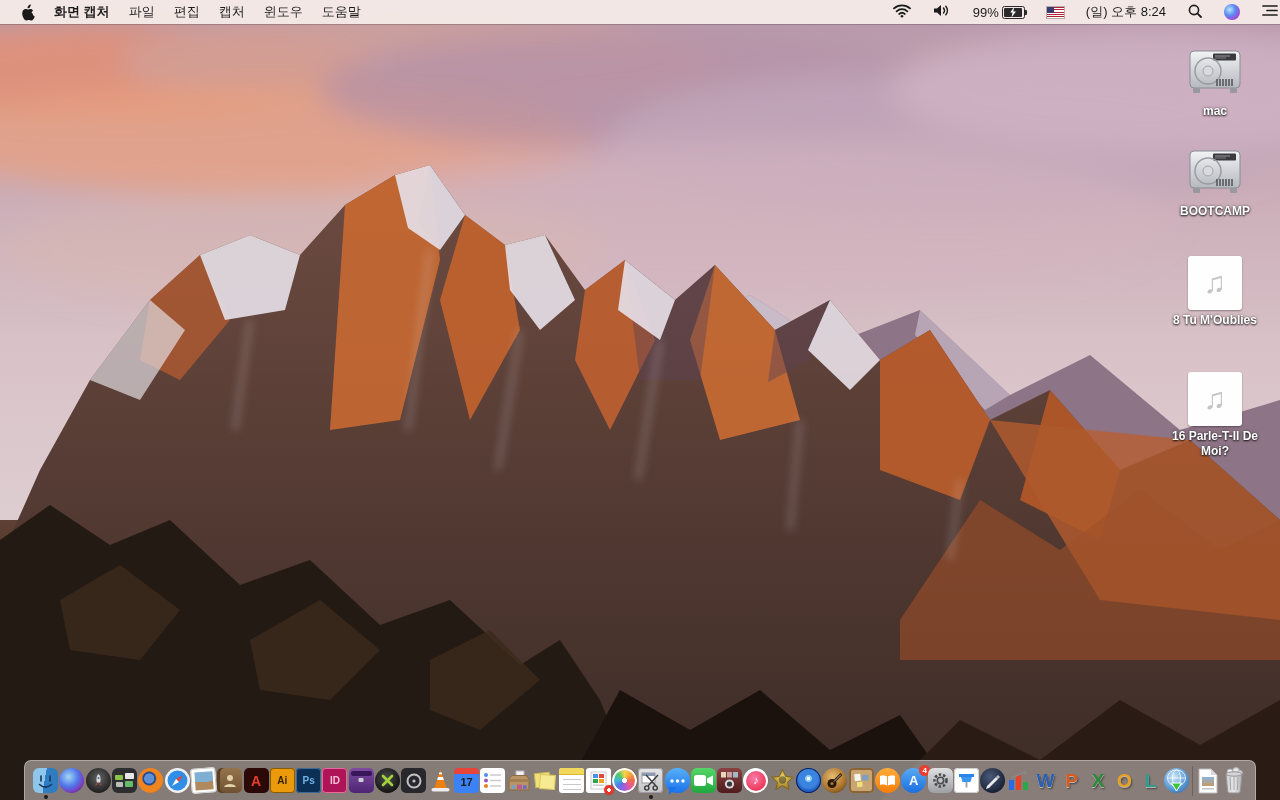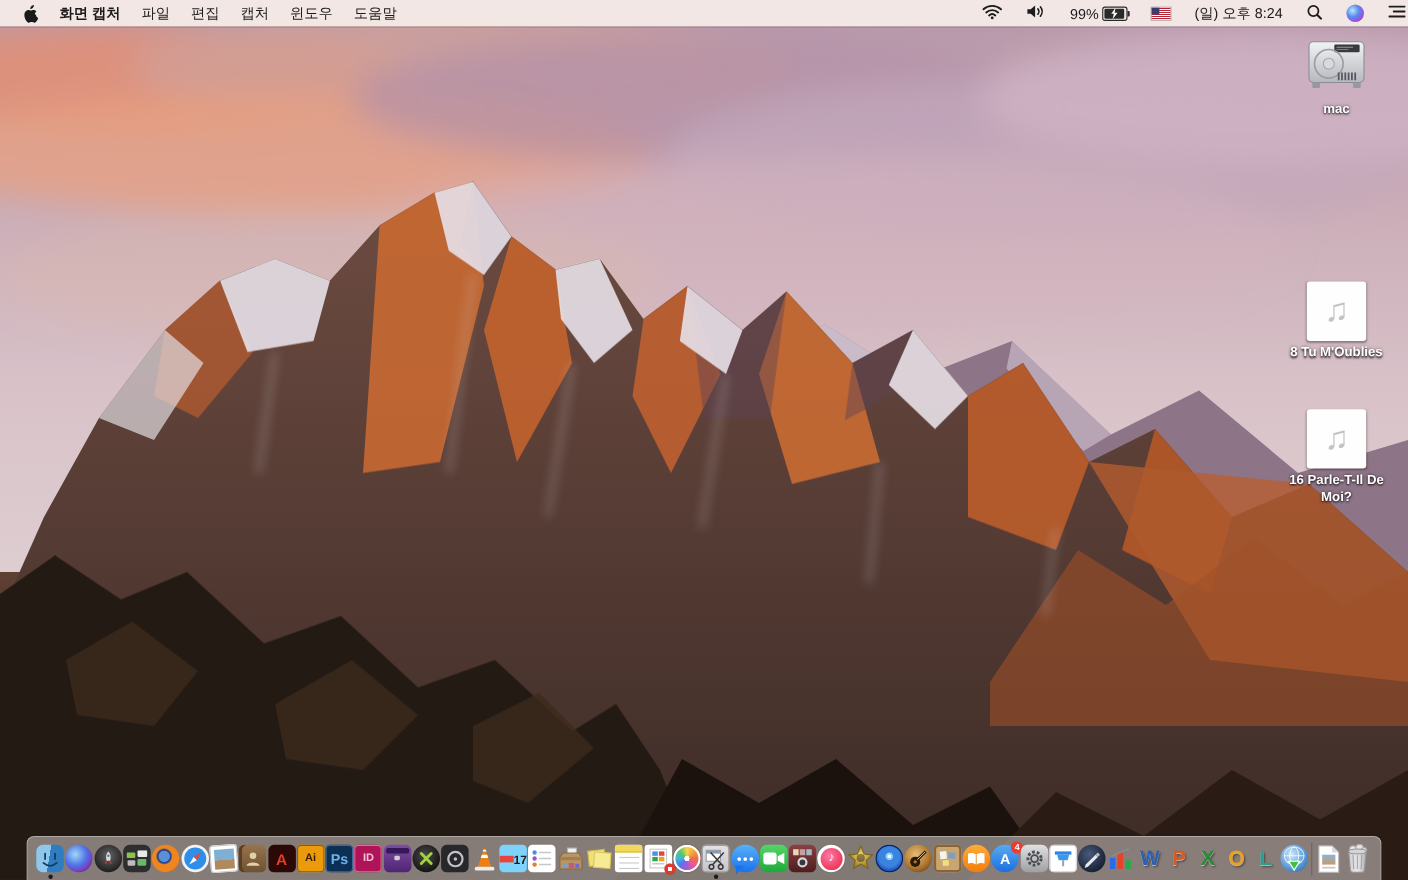--- a/index.html
+++ b/index.html
@@ -55,30 +55,30 @@
   .i-firefox{border-radius:50%;background:radial-gradient(circle at 45% 42%,#5b8fd8 0 24%,#27488c 27% 31%,#f0851f 38% 68%,#c35310 82%,#8e3a08);}
   .i-safari{border-radius:50%;background:#f2f2f4;}
   .i-preview{background:#fff;border-radius:3px;transform:rotate(-4deg);box-shadow:inset 0 0 0 1px #c8c8c8;}
   .pvland{width:18px;height:18px;background:linear-gradient(#7fb0d4 0 55%,#b08a5e 55%);}
   .i-contacts{background:linear-gradient(#96744c,#6e5233);border-radius:5px;box-shadow:inset 3px 0 0 #5a3f24;}
   .i-acro{background:#2b0906;border-radius:5px;}
   .i-acro .g{color:#e33e2b;font-size:14px;}
   .i-ai{background:#ea9a0a;border-radius:4px;box-shadow:inset 0 0 0 1px #8a5c06;}
   .i-ai .g{color:#321f03;font-size:10px;}
   .i-ps{background:#0c2f56;border-radius:4px;box-shadow:inset 0 0 0 1px #3e6a96;}
-  .i-ps .g{color:#6fb4e8;font-size:13px;}
+  .i-ps .g{color:#6fb4e8;font-size:10px;}
   .i-id{background:#ae1457;border-radius:4px;box-shadow:inset 0 0 0 1px #e76a9e;}
   .i-id .g{color:#f6c0d6;font-size:10px;}
   .i-toolbox{background:linear-gradient(#7e4da2,#4e2474);border-radius:5px;}
   .i-toolbox .lid{position:absolute;top:3px;left:2px;right:2px;height:5px;background:#38165a;border-radius:2px;}
   .i-toolbox .clasp{position:absolute;top:10px;left:50%;transform:translateX(-50%);width:5px;height:4px;background:#cfcfd4;border-radius:1px;}
   .i-qs{border-radius:50%;background:radial-gradient(circle at 45% 40%,#4a4a4a,#0e0e0e 82%);}
   .i-disk{background:#28282c;border-radius:5px;}
   .i-vlc{background:transparent;}
-  .i-cal{background:#7dd3fc;border-radius:4px;flex-direction:row;overflow:hidden;justify-content:flex-start;}
+  .i-cal{background:#3b82f6;border-radius:4px;flex-direction:column;overflow:hidden;justify-content:flex-start;}
   .i-cal .top{width:100%;height:6px;background:#e8453a;}
   .i-cal .g{color:#1c1c1c;font-size:11px;margin-top:3px;}
   .i-rem{background:#fff;border-radius:4px;}
   .i-notes{background:#fff;border-radius:3px;flex-direction:column;overflow:hidden;justify-content:flex-start;}
   .i-notes .top{width:100%;height:6px;background:#f2d95c;border-bottom:1px solid #d8ba38;}
   .i-notes .ln{width:70%;height:1px;background:#c8c8c8;margin-top:4px;}
   .i-instdoc{background:#fff;border-radius:3px;}
   .i-instdoc .bdg2{position:absolute;bottom:-2px;right:-3px;width:10px;height:10px;border-radius:50%;
     background:radial-gradient(circle,#fff 0 28%,#e8352a 30%);box-shadow:0 0 1px rgba(0,0,0,.5);}
   .i-photos{border-radius:50%;box-shadow:inset 0 0 0 2px #fff,0 0 1px rgba(0,0,0,.4);
@@ -261,21 +261,21 @@
             <g stroke="#1c1c1c" stroke-width="1.7" stroke-linecap="round">
               <line x1="1" y1="2" x2="15" y2="2"></line>
               <line x1="5" y1="6.5" x2="15" y2="6.5"></line>
               <line x1="1" y1="11" x2="15" y2="11"></line>
             </g>
           </svg>
       </span>
     </div>
   </div>
 
-  <div class="dico" style="top:36px">
+  <div class="dico" style="top:49px">
     <svg width="58" height="48" viewBox="0 0 58 48">
       <defs>
           <linearGradient id="hd1" x1="0" y1="0" x2="0" y2="1">
             <stop offset="0" stop-color="#f2f3f5"></stop>
             <stop offset="1" stop-color="#b5b8bd"></stop>
           </linearGradient>
         </defs>
       <rect x="4" y="2" width="50" height="37" rx="4" fill="url(#hd1)" stroke="#8a8d92"></rect>
       <rect x="27" y="4.5" width="23" height="7" rx="1" fill="#3a3a3e"></rect>
         <line x1="29" y1="7" x2="44" y2="7" stroke="#9a9aa0" stroke-width="1"></line>
@@ -289,20 +289,41 @@
           <line x1="40" y1="30" x2="40" y2="37"></line>
           <line x1="43" y1="30" x2="43" y2="37"></line>
           <line x1="46" y1="30" x2="46" y2="37"></line>
         </g>
       <rect x="7" y="39" width="7" height="5" rx="1" fill="#97999e"></rect>
         <rect x="44" y="39" width="7" height="5" rx="1" fill="#97999e"></rect>
     </svg>
     <div class="lbl">mac</div>
   </div>
 
+  <div class="dico" style="top:149px">
+    <svg width="58" height="48" viewBox="0 0 58 48">
+      <rect x="4" y="2" width="50" height="37" rx="4" fill="url(#hd1)" stroke="#8a8d92"></rect>
+      <rect x="27" y="4.5" width="23" height="7" rx="1" fill="#3a3a3e"></rect>
+        <line x1="29" y1="7" x2="44" y2="7" stroke="#9a9aa0" stroke-width="1"></line>
+        <line x1="29" y1="9" x2="40" y2="9" stroke="#7a7a80" stroke-width="1"></line>
+      <circle cx="22" cy="22" r="13" fill="none" stroke="#9a9da2" stroke-width="1.5"></circle>
+      <circle cx="22" cy="22" r="5" fill="#d8dade" stroke="#a2a5aa"></circle>
+      <g stroke="#55585e" stroke-width="1.6">
+          <line x1="31" y1="30" x2="31" y2="37"></line>
+          <line x1="34" y1="30" x2="34" y2="37"></line>
+          <line x1="37" y1="30" x2="37" y2="37"></line>
+          <line x1="40" y1="30" x2="40" y2="37"></line>
+          <line x1="43" y1="30" x2="43" y2="37"></line>
+          <line x1="46" y1="30" x2="46" y2="37"></line>
+        </g>
+      <rect x="7" y="39" width="7" height="5" rx="1" fill="#97999e"></rect>
+        <rect x="44" y="39" width="7" height="5" rx="1" fill="#97999e"></rect>
+    </svg>
+    <div class="lbl">BOOTCAMP</div>
+  </div>
 
   <div class="dico" style="top:256px">
     <div class="musicbox">♫</div>
     <div class="lbl">8 Tu M'Oublies</div>
   </div>
 
   <div class="dico" style="top:372px">
     <div class="musicbox">♫</div>
     <div class="lbl" style="width:104px;margin-left:8px">16 Parle-T-Il De Moi?</div>
   </div>

